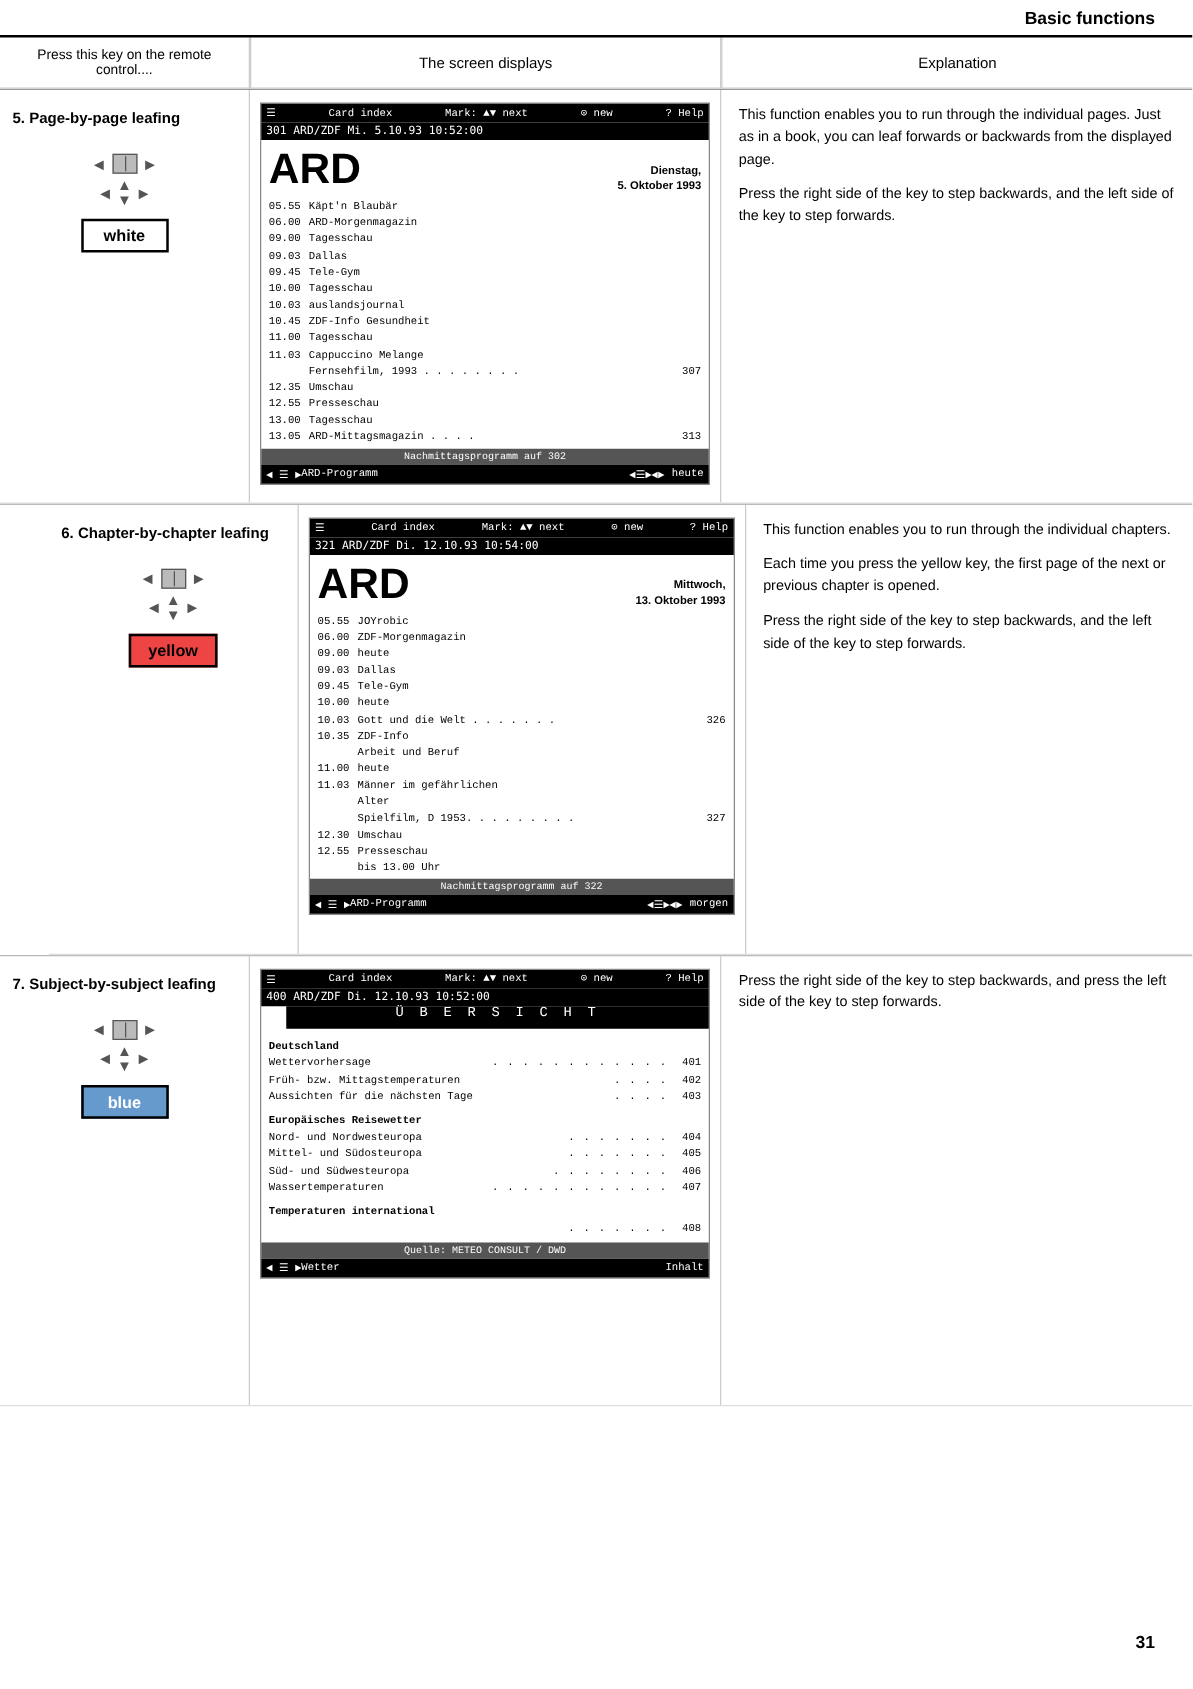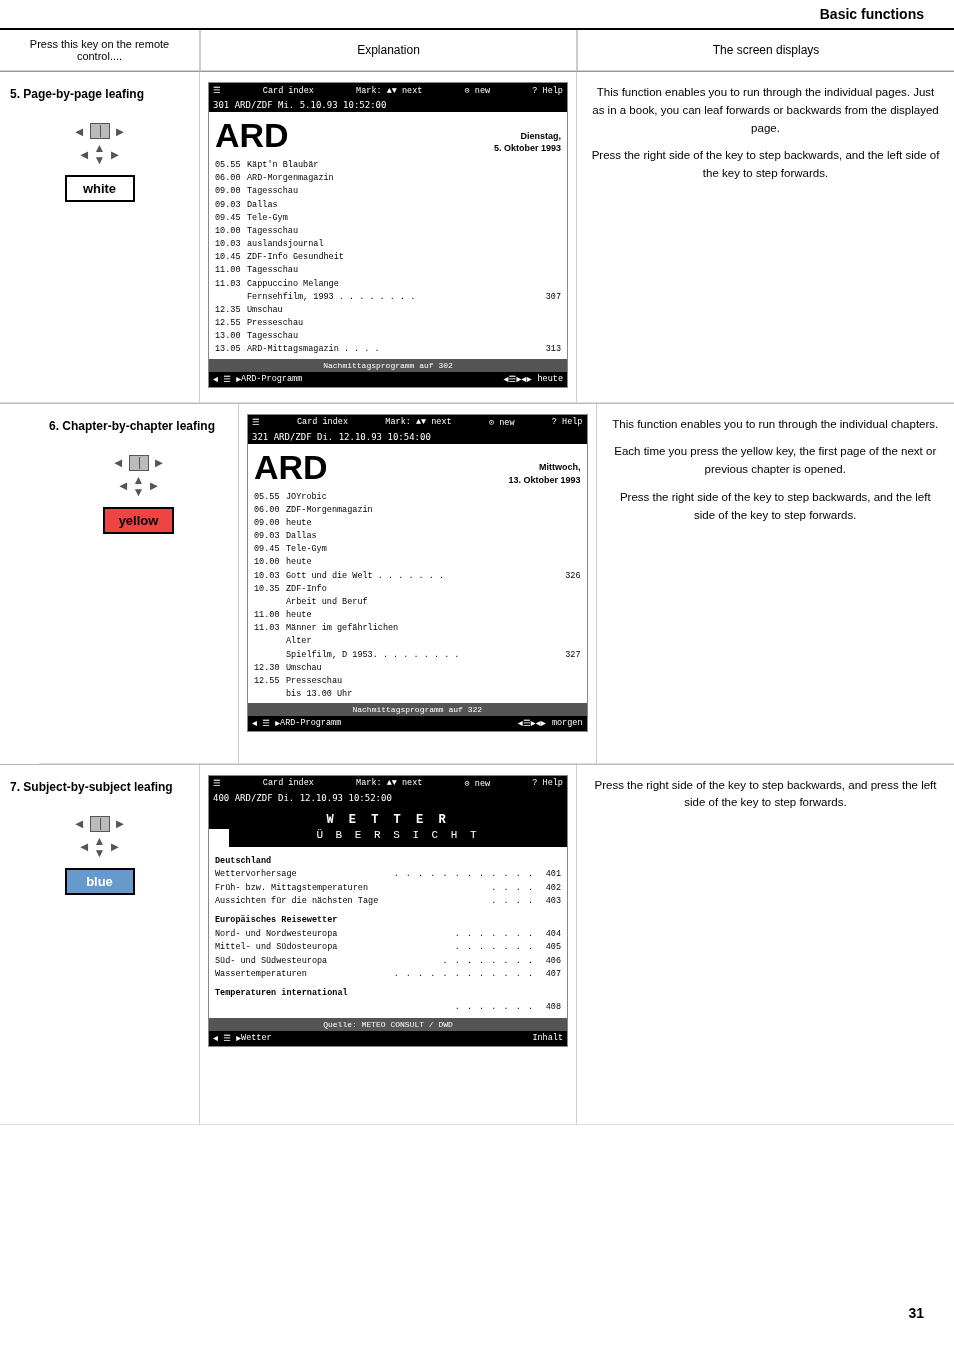--- a/index.html
+++ b/index.html
@@ -150,21 +150,20 @@
       font-size: 8.5px;
       display: flex;
       justify-content: space-between;
     }
 
     
     .explanation-col {
       padding: 12px 14px;
       font-size: 11.5px;
       line-height: 1.55;
-      text-align: center;
     }
     .explanation-col p {
       margin-bottom: 10px;
     }
 
     
     .weather-header {
       background: #000;
       color: #fff;
       text-align: center;
@@ -254,22 +253,22 @@
   </style>
 </head>
 <body>
 
 <div class="page-header">
   <span class="basic-functions">Basic functions</span>
 </div>
 
 <div class="col-headers">
   <div class="col-header" style="font-size:11px; display:flex; align-items:center; justify-content:center; text-align:center;">Press this key on the remote control....</div>
+  <div class="col-header" style="display:flex; align-items:center; justify-content:center; font-size:12px;">The screen displays</div>
   <div class="col-header" style="display:flex; align-items:center; justify-content:center; font-size:12px;">Explanation</div>
-  <div class="col-header" style="display:flex; align-items:center; justify-content:center; font-size:12px;">The screen displays</div>
 </div>
 
 <div class="section-row" style="min-height:320px;">
 
   <div class="remote-col">
     <div class="section-title">5. Page-by-page leafing</div>
     <div class="remote-block">
       <div class="remote-top-arrows">
         <span class="r-arrow">◄</span>
         <span class="r-book"></span>
@@ -552,21 +551,20 @@
         <span>☰</span>
         <span>Card index</span>
         <span>Mark: ▲▼ next</span>
         <span>⊙ new</span>
         <span>? Help</span>
       </div>
       <div style="background:#000;color:#fff;padding:2px 4px;font-size:9px;font-family:monospace;">
         400  ARD/ZDF  Di.  12.10.93  10:52:00
       </div>
 
-      <div class="weather-header">W E T T E R</div>
       <div class="weather-subheader">Ü B E R S I C H T</div>
       <div class="weather-body">
         <div class="weather-section-title">Deutschland</div>
         <div class="weather-row">
           <span class="weather-row-label">Wettervorhersage</span>
           <span class="weather-row-dots">. . . . . . . . . . . .</span>
           <span class="weather-row-num">401</span>
         </div>
         <div class="weather-row">
           <span class="weather-row-label">Früh- bzw. Mittagstemperaturen</span>

